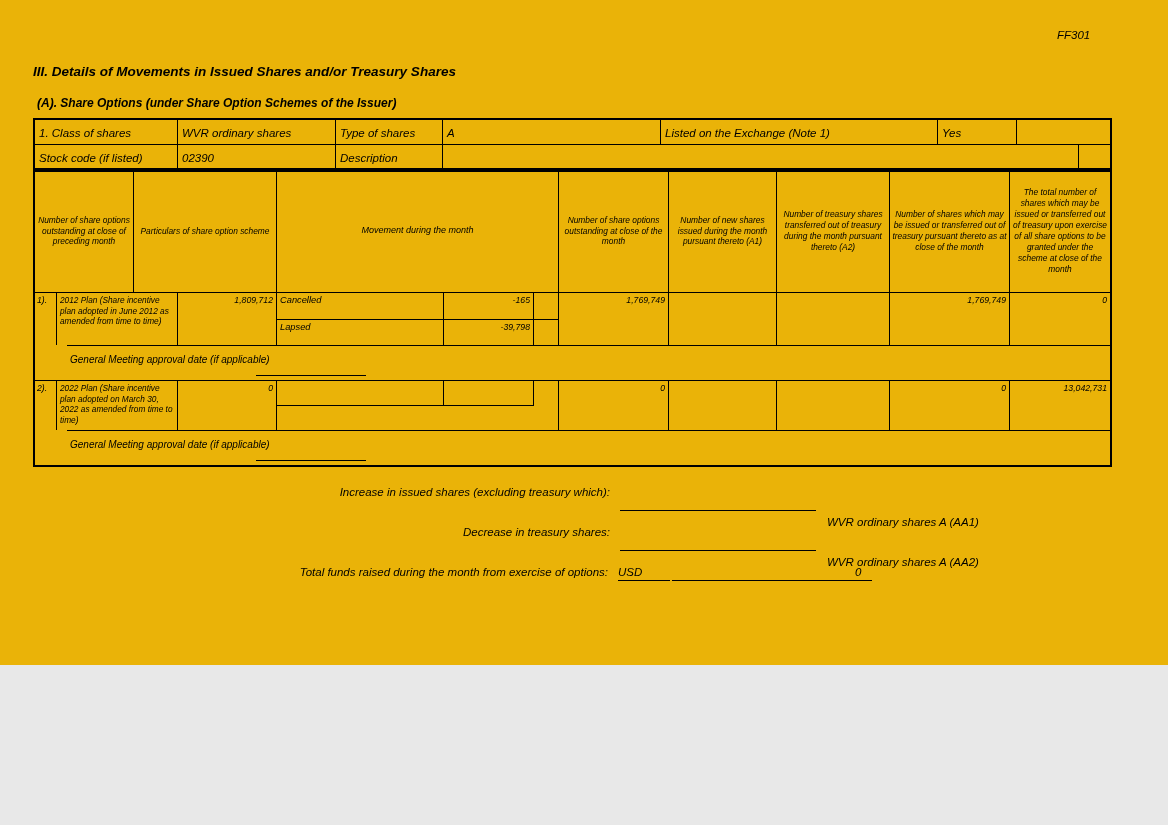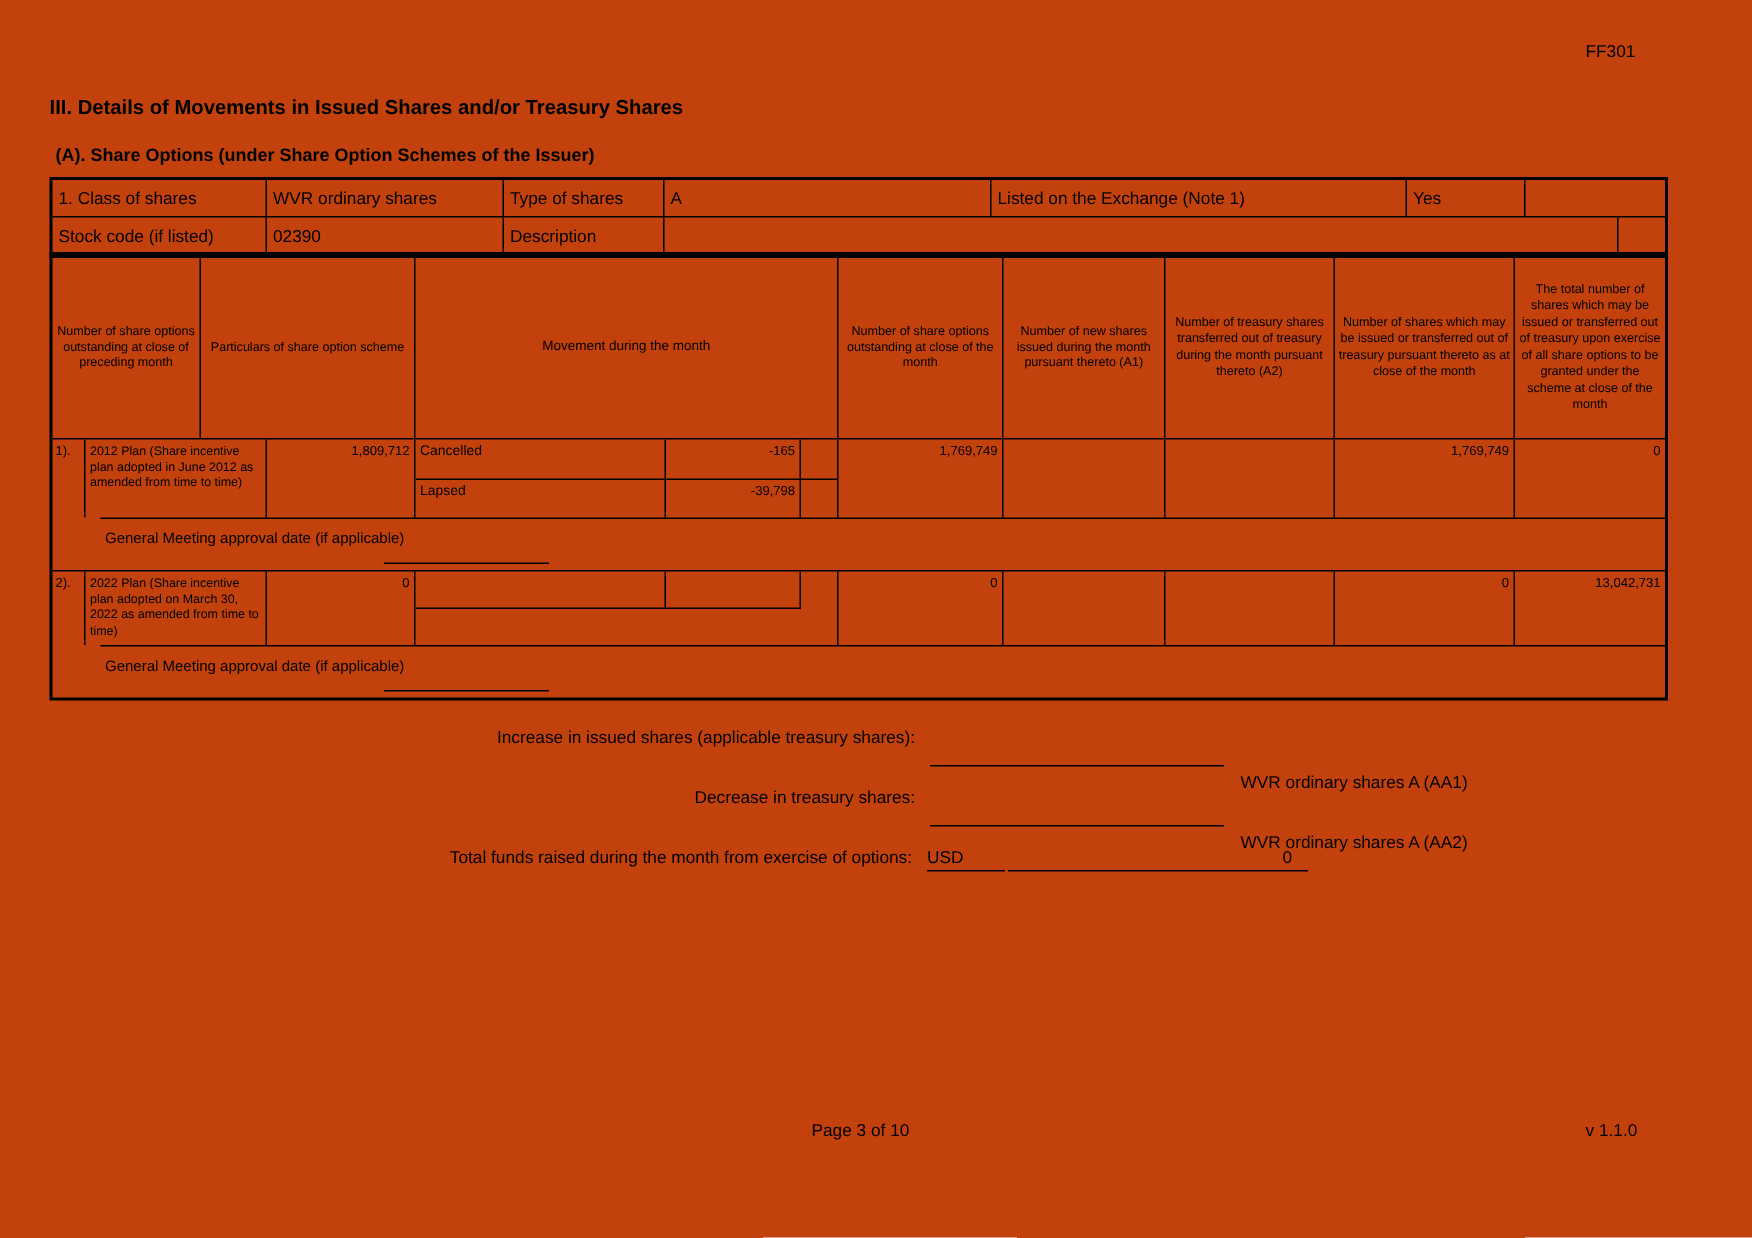--- a/index.html
+++ b/index.html
@@ -1,19 +1,19 @@
 <!DOCTYPE html>
 <html><head>
 <meta charset="utf-8">
 <style>
   * { margin:0; padding:0; box-sizing:border-box; }
   html,body { background:#e8e8e8; }
   .page {
-    position:relative; width:1168px; height:825px; background:#c2410c;
-    font-family:"Liberation Sans", sans-serif; color:#000; overflow:hidden;
+    position:relative; width:1168px; height:665px; background:#eab308;
+    font-family:"Liberation Sans", sans-serif; color:#000; overflow:hidden;font-style:italic;
   }
   .abs { position:absolute; }
   .form-code { left:1057px; top:29px; font-size:11.5px; }
   .h1 { left:33px; top:64px; font-size:13.5px; font-weight:bold; }
   .h2 { left:37px; top:96px; font-size:12px; font-weight:bold; }
 
   
   .info-table { left:33px; top:118px; width:1079px; border:2px solid #000; }
   .irow { display:flex; }
   .irow + .irow { border-top:1px solid #000; }
@@ -157,21 +157,21 @@
       <div class="ocell cH num">13,042,731</div>
     </div>
 
     <div class="orow gmrow">
       <div class="gm-text">General Meeting approval date (if applicable)</div>
       <div class="gm-line"></div>
     </div>
 
   </div>
 
-  <div class="abs lbl-right" style="left:160px; top:486px; width:450px;">Increase in issued shares (applicable treasury shares):</div>
+  <div class="abs lbl-right" style="left:160px; top:486px; width:450px;">Increase in issued shares (excluding treasury which):</div>
   <div class="abs ans-line" style="left:620px; top:510px; width:196px;"></div>
   <div class="abs note" style="left:827px; top:486px;">WVR ordinary shares A (AA1)</div>
 
   <div class="abs lbl-right" style="left:160px; top:526px; width:450px;">Decrease in treasury shares:</div>
   <div class="abs ans-line" style="left:620px; top:550px; width:196px;"></div>
   <div class="abs note" style="left:827px; top:526px;">WVR ordinary shares A (AA2)</div>
 
   <div class="abs lbl-right" style="left:160px; top:566px; width:448px;">Total funds raised during the month from exercise of options:</div>
   <div class="abs usd" style="left:618px; top:566px;">USD</div>
   <div class="abs ans-line" style="left:618px; top:580px; width:52px;"></div>

